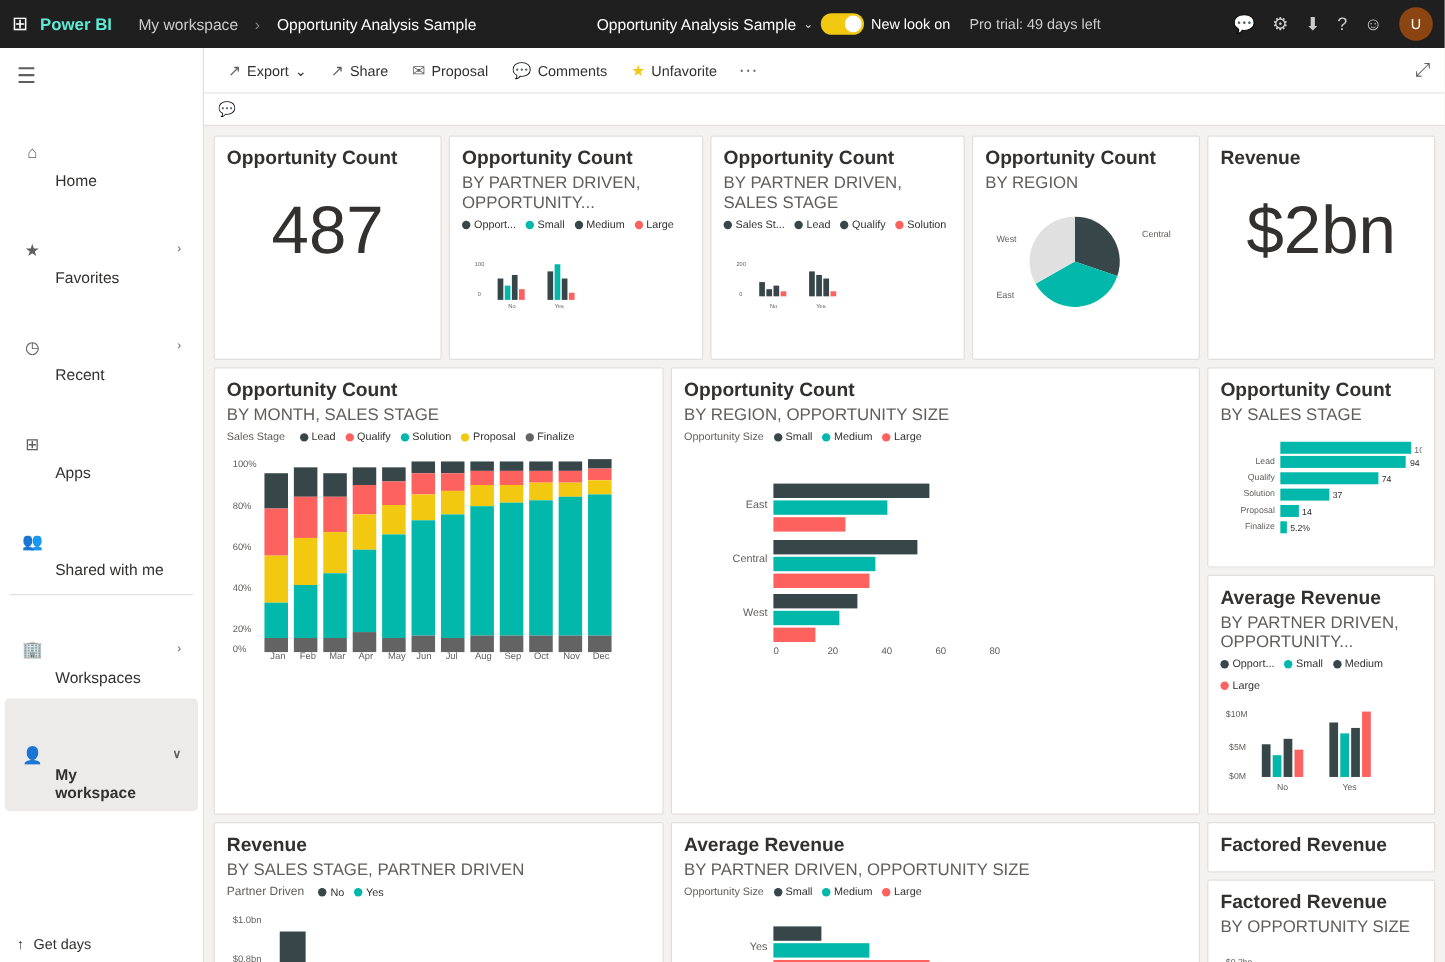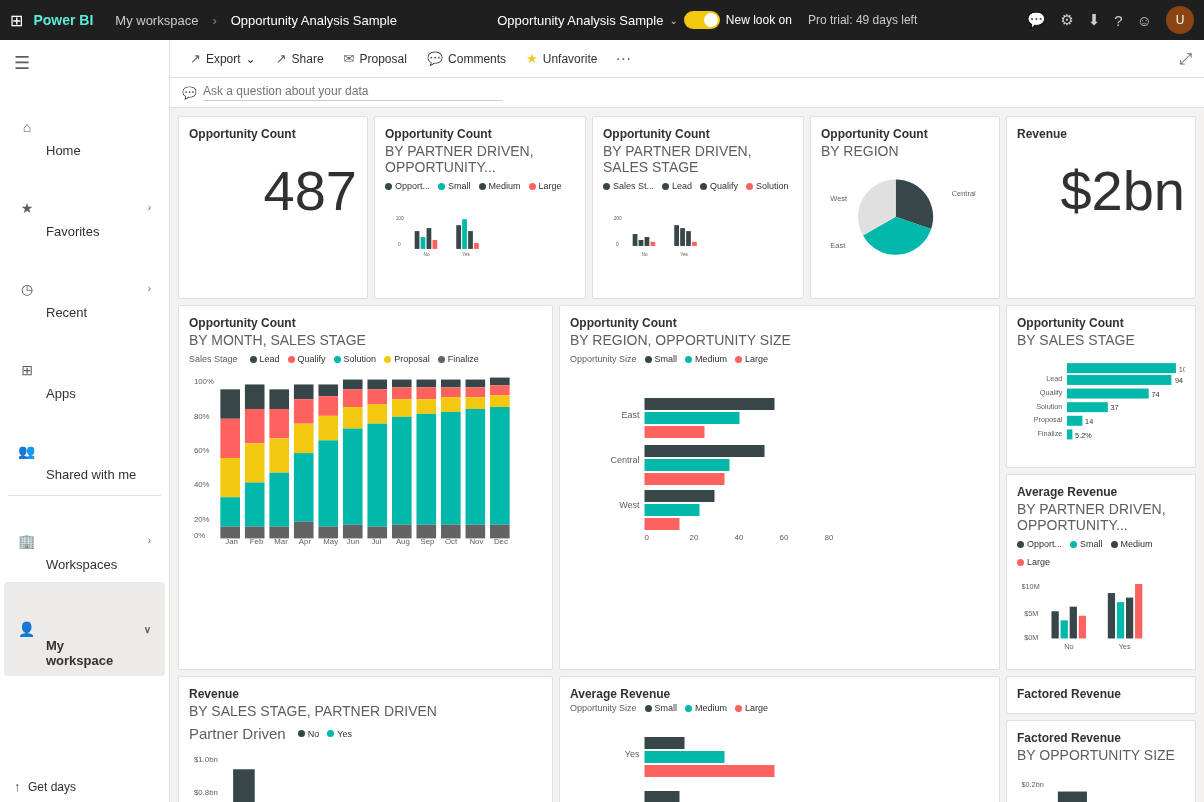--- a/index.html
+++ b/index.html
@@ -114,23 +114,23 @@
     }
 
     .card {
       background: #fff;
       border: 1px solid #e1dfdd;
       border-radius: 2px;
       padding: 10px;
       overflow: hidden;
       position: relative;
     }
-    .card-title { font-size: 12px; font-weight: 600; color: #323130; margin-bottom: 2px; }
+    .card-title { font-size: 16px; font-weight: 600; color: #323130; margin-bottom: 2px; }
     .card-subtitle { font-size: 14px; color: #605e5c; text-transform: uppercase; margin-bottom: 6px; }
-    .card-big-number { font-size: 56px; font-weight: 300; color: #323130; text-align: right; padding: 20px 0; line-height: 1; }
+    .card-big-number { font-size: 56px; font-weight: 300; color: #323130; text-align: center; padding: 20px 0; line-height: 1; }
     .card-big-number-medium { font-size: 40px; font-weight: 300; color: #323130; text-align: center; padding: 12px 0; line-height: 1; }
 
     
     .legend { display: flex; align-items: center; gap: 8px; flex-wrap: wrap; margin-bottom: 4px; }
     .legend-item { display: flex; align-items: center; gap: 3px; font-size: 9px; color: #323130; }
     .legend-dot { width: 7px; height: 7px; border-radius: 50%; }
 
     svg text { font-family: 'Segoe UI', Arial, sans-serif; }
   </style>
 </head>
@@ -235,21 +235,20 @@
       <div class="sub-toolbar-btn">
         <span class="sub-toolbar-btn-icon sub-toolbar-star">★</span>
         <span>Unfavorite</span>
       </div>
       <div class="sub-toolbar-more">···</div>
       <div class="expand-icon">⤢</div>
     </div>
 
     <div class="qa-bar">
       <span class="qa-icon">💬</span>
-      <input class="qa-input" style="border-bottom: 1px solid rgb(204, 204, 204); flex: 0 0 300px; padding-bottom: 2px;" placeholder="Ask a question about your data">
     </div>
 
     <div style="flex:1; overflow-y:auto; padding:8px; background:#f3f2f1;">
 
       <div style="display: grid; grid-template-columns: 190px 1fr 1fr 190px 190px; gap: 6px; margin-bottom: 6px;">
 
         <div class="card">
           <div class="card-title">Opportunity Count</div>
           <div class="card-big-number">487</div>
         </div>
@@ -600,21 +599,21 @@
           </div>
         </div>
       </div>
 
       <div style="display:grid; grid-template-columns:375px 1fr 190px; gap:6px;">
 
         <div class="card">
           <div class="card-title">Revenue</div>
           <div class="card-subtitle">BY SALES STAGE, PARTNER DRIVEN</div>
           <div class="legend">
-            <span style="font-size:15px;color:#605e5c;margin-right:4px;">Partner Driven</span>
+            <span style="font-size:10px;color:#605e5c;margin-right:4px;">Partner Driven</span>
             <div class="legend-item">
                 <div class="legend-dot" style="background:#374649;"></div>
                 <span>No</span>
               </div>
             <div class="legend-item">
                 <div class="legend-dot" style="background:#01b8aa;"></div>
                 <span>Yes</span>
               </div>
           </div>
           <svg width="100%" height="175" viewBox="0 0 360 175">
@@ -644,20 +643,21 @@
             <text x="50" y="175" font-size="8" fill="#605e5c">Lead</text>
             <text x="118" y="175" font-size="8" fill="#605e5c">Qualify</text>
             <text x="188" y="175" font-size="8" fill="#605e5c">Solution</text>
             <text x="257" y="175" font-size="8" fill="#605e5c">Proposal</text>
             <text x="315" y="175" font-size="8" fill="#605e5c">Finalize</text>
           </svg>
         </div>
 
         <div class="card">
           <div class="card-title">Average Revenue</div>
+          <div class="card-subtitle">BY PARTNER DRIVEN, OPPORTUNITY SIZE</div>
           <div class="legend">
             <span style="font-size:9px;color:#605e5c;">Opportunity Size</span>
             <div class="legend-item">
                 <div class="legend-dot" style="background:#374649;"></div>
                 <span>Small</span>
               </div>
             <div class="legend-item">
                 <div class="legend-dot" style="background:#01b8aa;"></div>
                 <span>Medium</span>
               </div>

